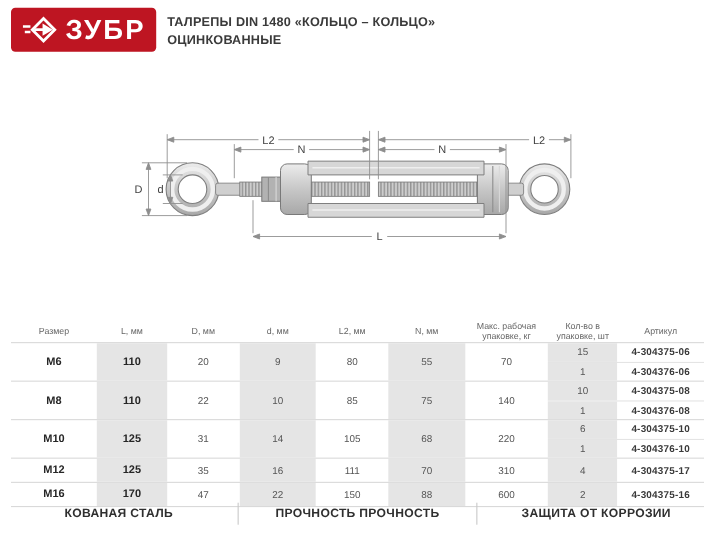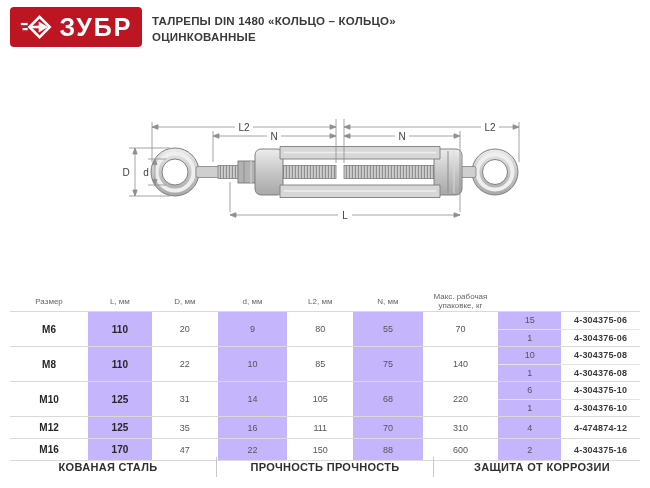--- a/index.html
+++ b/index.html
@@ -23,21 +23,21 @@
   .thead .cell{color:#666;font-size:8px;height:20px;}
   .thead{border-bottom:1px solid #d9d9d9;}
   .block{border-bottom:1px solid #d9d9d9;}
   .cell{display:flex;align-items:center;justify-content:center;text-align:center;}
   .c0{width:12.4%;} .c1{width:10.1%;} .c2{width:10.5%;} .c3{width:11%;}
   .c4{width:10.5%;} .c5{width:11%;} .c6{width:12%;}
   .packs{width:22.5%;display:flex;flex-direction:column;}
   .pack-row{display:flex;flex:1;}
   .pack-row + .pack-row{border-top:1px solid #e4e4e4;}
   .cq{width:44.5%;} .cs{width:55.5%;}
-  .sh{background:#c4b5fd;text-align:right;}
+  .sh{background:#e5e5e5;text-align:right;}
   .b-size{font-weight:bold;color:#262626;font-size:10px;}
   .b-len{font-weight:bold;color:#262626;font-size:10px;}
   .sku{font-weight:bold;color:#3a3a3a;font-size:9px;letter-spacing:.2px;}
   .h2r{min-height:34px;} .h1r{min-height:21px;}
 
   
   .footer{position:absolute;left:0;bottom:6px;width:650px;height:30px;
           display:flex;align-items:center;}
   .feat{flex:1;text-align:center;font-weight:bold;font-size:11px;color:#2f2f2f;
         letter-spacing:.3px;}
@@ -173,20 +173,26 @@
 
   <div class="table">
     <div class="trow thead">
         <div class="cell c0">Размер</div>
         <div class="cell c1">L, мм</div>
         <div class="cell c2">D, мм</div>
         <div class="cell c3">d, мм</div>
         <div class="cell c4">L2, мм</div>
         <div class="cell c5">N, мм</div>
         <div class="cell c6">Макс. рабочая упаковке, кг</div>
+        <div class="packs">
+          <div class="pack-row">
+            <div class="cell cq">Кол-во в упаковке, шт</div>
+            <div class="cell cs">Артикул</div>
+          </div>
+        </div>
       </div>
     <div>
         <div class="trow block h2r">
           <div class="cell c0 b-size">М6</div>
           <div class="cell c1 sh b-len">110</div>
           <div class="cell c2">20</div>
           <div class="cell c3 sh">9</div>
           <div class="cell c4">80</div>
           <div class="cell c5 sh">55</div>
           <div class="cell c6">70</div>
@@ -243,21 +249,21 @@
           <div class="cell c0 b-size">М12</div>
           <div class="cell c1 sh b-len">125</div>
           <div class="cell c2">35</div>
           <div class="cell c3 sh">16</div>
           <div class="cell c4">111</div>
           <div class="cell c5 sh">70</div>
           <div class="cell c6">310</div>
           <div class="packs">
             <div class="pack-row">
               <div class="cell cq sh">4</div>
-              <div class="cell cs sku">4-474874-12</div>
+              <div class="cell cs sku">4-304375-17</div>
             </div>
           </div>
         </div>
         <div class="trow block h1r">
           <div class="cell c0 b-size">М16</div>
           <div class="cell c1 sh b-len">170</div>
           <div class="cell c2">47</div>
           <div class="cell c3 sh">22</div>
           <div class="cell c4">150</div>
           <div class="cell c5 sh">88</div>

